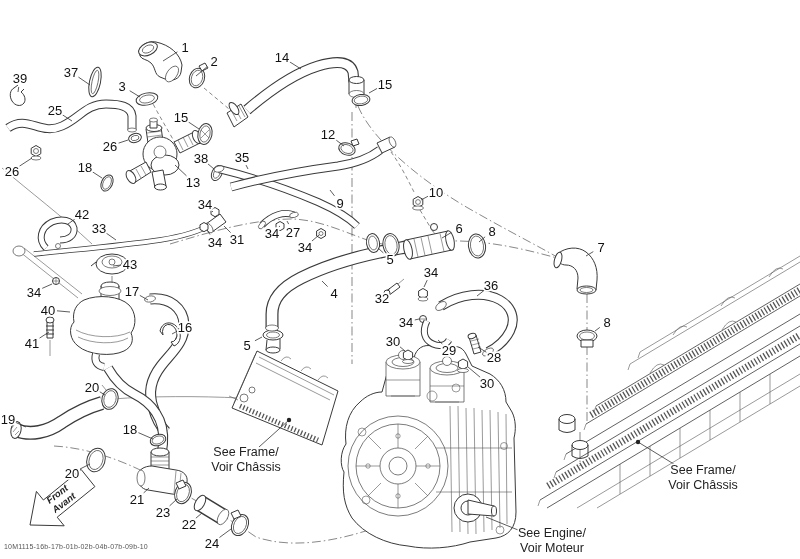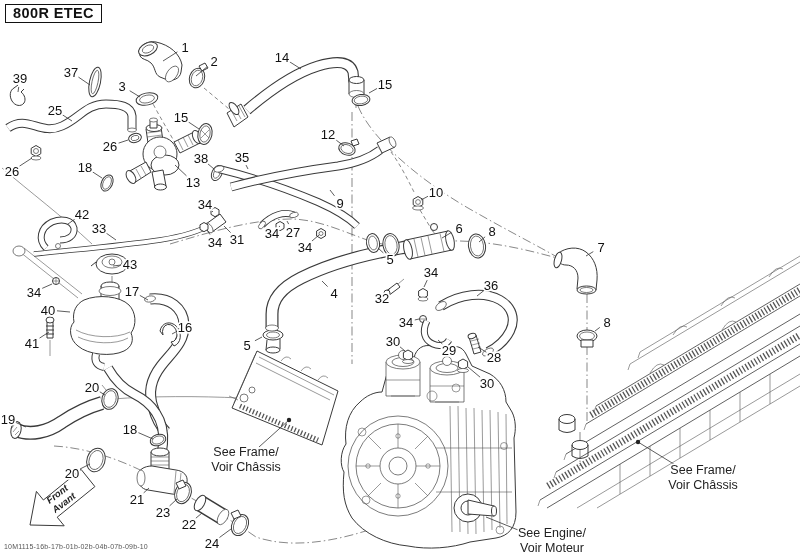--- a/index.html
+++ b/index.html
@@ -23,21 +23,20 @@
   .co{font:13px "Liberation Sans",sans-serif;fill:#111;stroke:#fff;stroke-width:3.5px;
       paint-order:stroke;text-anchor:middle;dominant-baseline:central;}
   .ann{font:12.5px "Liberation Sans",sans-serif;fill:#222;text-anchor:middle;
        stroke:#fff;stroke-width:3px;paint-order:stroke;}
   .arrtxt{font:bold italic 9.5px "Liberation Sans",sans-serif;fill:#222;text-anchor:middle;}
 </style>
 </head>
 <body>
 
 <div class="stage">
-  <div class="title-box">800R ETEC</div>
   <div class="part-code">10M1115-16b-17b-01b-02b-04b-07b-09b-10</div>
 
   <svg id="art" width="800" height="559" viewBox="0 0 800 559">
 
     <g>
       <path class="dash" d="M150,98 C158,114 168,130 175,143"></path>
       <path class="dash" d="M204,88 L229,109"></path>
       <path class="dd" d="M352,112 V364"></path>
       <path class="dd" d="M358,106 C372,140 420,180 468,208 C510,232 538,246 557,257"></path>
       <path class="dd" d="M170,244 C210,232 250,220 290,219 C318,219 344,232 370,241 C400,251 430,240 460,241 C495,242 528,250 557,258"></path>

